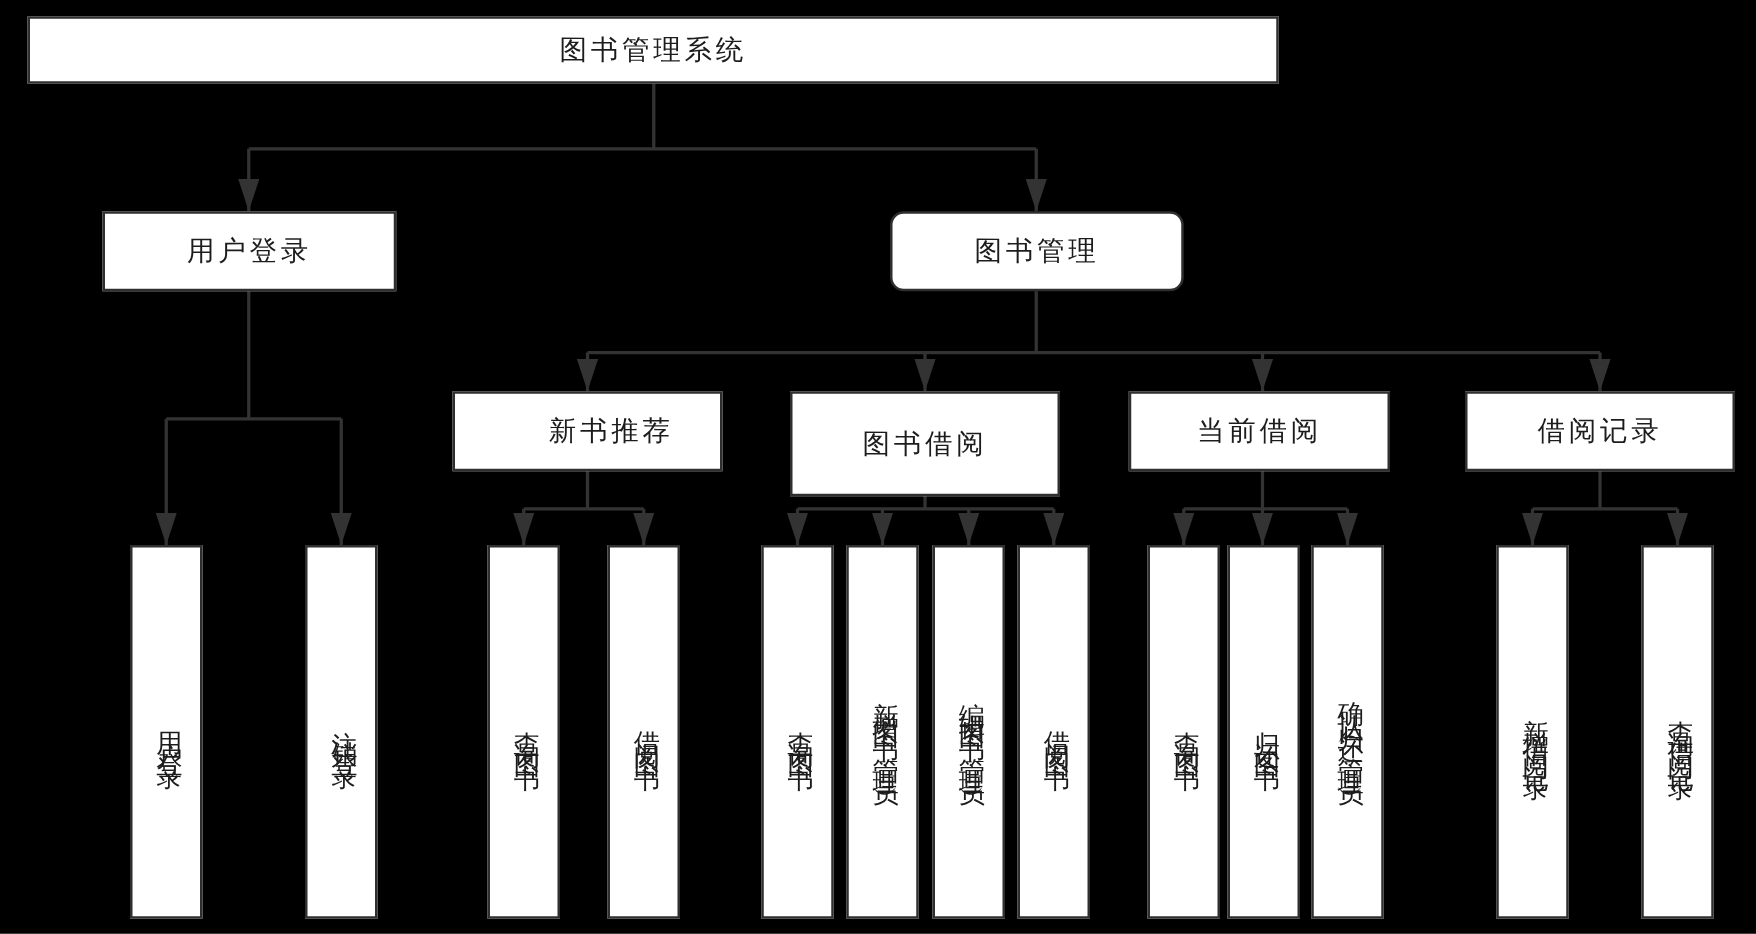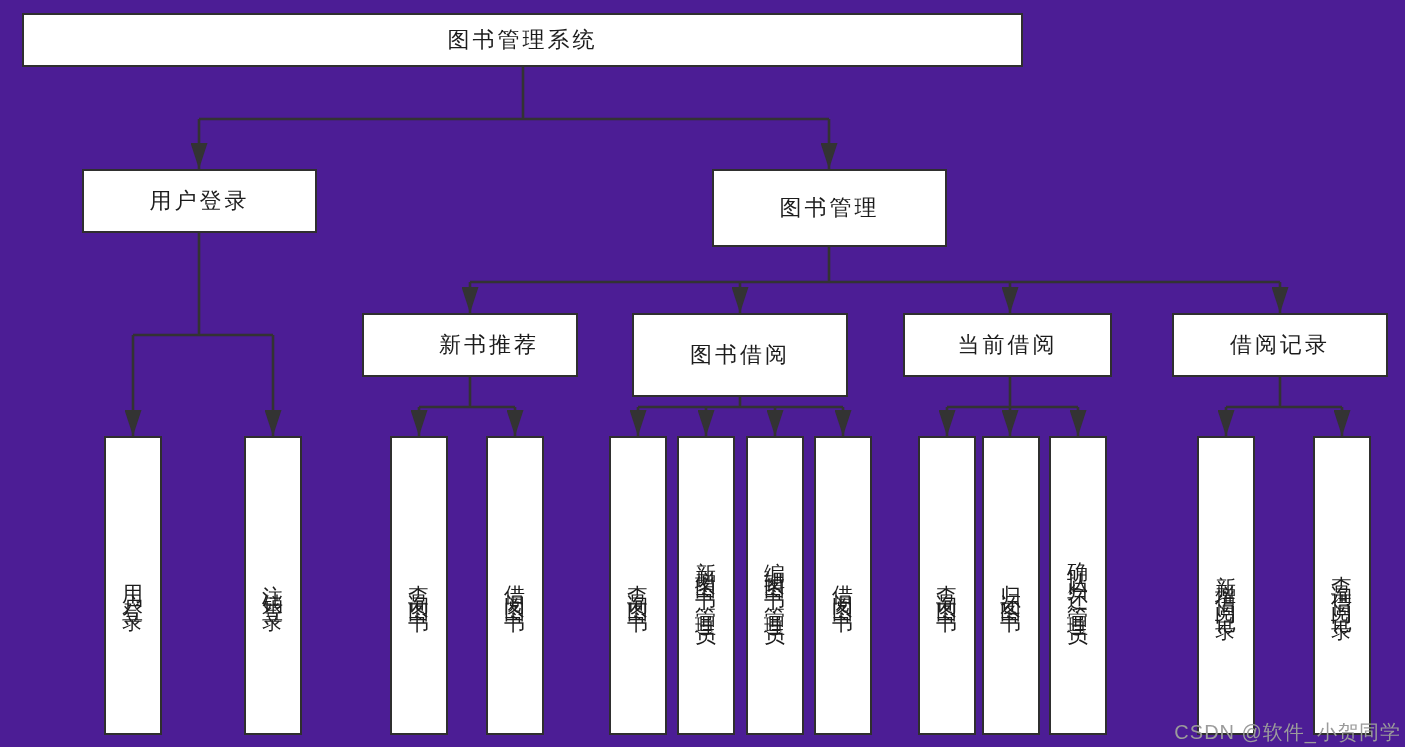--- a/index.html
+++ b/index.html
@@ -1,37 +1,37 @@
 <!DOCTYPE html>
 <html><head>
 <meta charset="utf-8">
 <style>
   html, body { margin: 0; padding: 0; background: #ffffff; }
   body {
     width: 1405px; height: 747px; overflow: hidden;
     font-family: "Liberation Sans", sans-serif;
   }
-  .canvas { position: relative; width: 1405px; height: 747px; background: #4c1d95; }
+  .canvas { position: relative; width: 1405px; height: 747px; background: #000000; font-family: Liberation Mono, monospace; }
   .connectors { position: absolute; left: 0; top: 0; z-index: 1; }
   .connectors path { stroke: #333333; stroke-width: 2.6; fill: none; }
   .box {
     position: absolute; box-sizing: border-box; background: #ffffff;
     border: 2.5px solid #2f2f2f; z-index: 2;
     display: flex; align-items: center; justify-content: center;
     color: #1c1c1c;
   }
   .box-h { font-size: 22px; letter-spacing: 3px; white-space: nowrap; }
   .box-v { font-size: 21px; }
   .box-v .vtext {
     writing-mode: vertical-lr; text-orientation: mixed;
     letter-spacing: 9px; line-height: 1; white-space: nowrap;
   }
   .root   { left: 22px;  top: 13px;  width: 1001px; height: 54px; }
   .l2-a   { left: 82px;  top: 169px; width: 235px;  height: 64px; }
-  .l2-b   { left: 712px; top: 169px; width: 235px;  height: 78px; }
+  .l2-b   { left: 712px; top: 169px; width: 235px;  height: 64px; border-radius: 11px; }
   .l3-a   { left: 362px; top: 313px; width: 216px;  height: 64px; padding-left: 38px; }
   .l3-b   { left: 632px; top: 313px; width: 216px;  height: 84px; }
   .l3-c   { left: 903px; top: 313px; width: 209px;  height: 64px; }
   .l3-d   { left: 1172px;top: 313px; width: 216px;  height: 64px; }
   .leaf   { top: 436px; width: 58px; height: 299px; }
   .lf1  { left: 104px; }  .lf2  { left: 244px; }  .lf3  { left: 390px; }
   .lf4  { left: 486px; }  .lf5  { left: 609px; }  .lf6  { left: 677px; }
   .lf7  { left: 746px; }  .lf8  { left: 814px; }  .lf9  { left: 918px; }
   .lf10 { left: 982px; }  .lf11 { left: 1049px; } .lf12 { left: 1197px; }
   .lf13 { left: 1313px; }
@@ -143,15 +143,14 @@
   <div class="box box-v leaf lf11">
     <span class="vtext">确认归还（管理员）</span>
   </div>
   <div class="box box-v leaf lf12">
     <span class="vtext">新增借阅记录</span>
   </div>
   <div class="box box-v leaf lf13">
     <span class="vtext">查询借阅记录</span>
   </div>
 
-  <div class="watermark">CSDN @软件_小贺同学</div>
 
 </div>
 
 </body></html>

